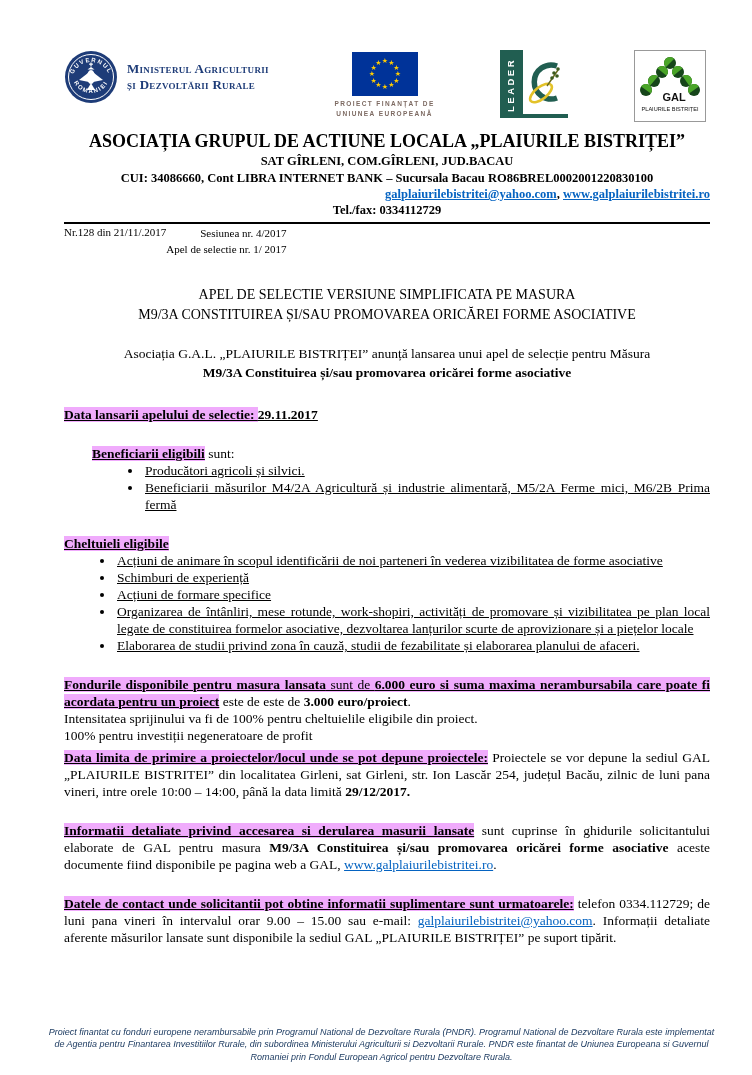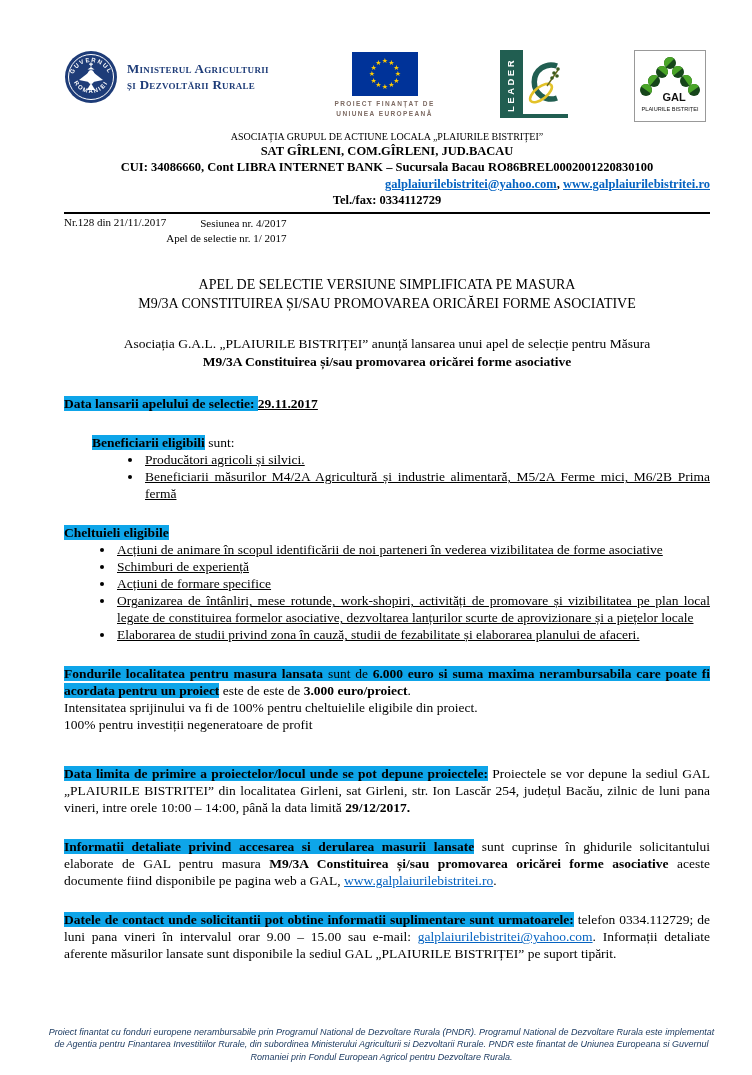--- a/index.html
+++ b/index.html
@@ -10,35 +10,35 @@
   
   .logos{display:flex;justify-content:space-between;align-items:flex-start;margin-bottom:8px;padding-right:4px;}
   .gov{display:flex;align-items:center;gap:9px;}
   .ministry{font-weight:bold;color:#1e3c78;font-size:13px;line-height:1.2;font-variant:small-caps;letter-spacing:.3px;}
   .eu{display:flex;flex-direction:column;align-items:center;margin-top:2px;}
   .eu-caption{font-family:"Liberation Sans",sans-serif;font-size:6.5px;font-weight:bold;letter-spacing:1.4px;
               color:#7d6a62;text-align:center;line-height:1.6;margin-top:3px;white-space:nowrap;}
 
   
   .org-header{text-align:center;line-height:1.3;}
-  .org-line1{font-size:10px;font-weight:normal;}
+  .org-line1{font-size:18px;font-weight:bold;}
   .org-line2{font-size:12.5px;font-weight:bold;}
   .org-line3{font-size:12.5px;font-weight:bold;}
   .org-links{font-size:12.5px;font-weight:bold;text-align:right;}
   .doc-link{color:#0563c1;text-decoration:underline;font-weight:bold;cursor:pointer;}
   .org-tel{font-size:12.5px;font-weight:bold;}
   .rule{border-top:2.5px solid #000;margin-top:4px;}
   .meta-row{display:flex;font-size:11px;margin-top:2px;}
   .meta-right{text-align:right;line-height:1.4;}
 
   .doc-title{text-align:center;font-weight:normal;font-size:14px;margin-top:28px;line-height:1.4;}
   .intro{text-align:center;font-size:13.5px;margin-top:21px;line-height:1.35;}
 
   .section{margin-top:17px;font-size:13.5px;line-height:17px;}
-  .hl{background:#0ea5e9;}
+  .hl{background:#f0abfc;text-decoration:underline;}
   .b{font-weight:bold;}
   .u{text-decoration:underline;}
   .justify{text-align:justify;}
   ul.bullets{margin:0;padding-left:51px;text-decoration:underline;}
   ul.bullets li{text-align:justify;padding-left:2px;}
 
   .footer{position:absolute;left:44px;right:33px;bottom:12px;text-align:center;
           font-family:"Liberation Sans",sans-serif;font-style:italic;font-size:9px;
           line-height:12.5px;color:#17365d;}
 </style>
@@ -191,27 +191,27 @@
         <li>Acțiuni de animare în scopul identificării de noi parteneri în vederea vizibilitatea de forme asociative</li>
         <li>Schimburi de experiență</li>
         <li>Acțiuni de formare specifice</li>
         <li>Organizarea de întânliri, mese rotunde, work-shopiri, activități de promovare și vizibilitatea pe plan local legate de constituirea formelor asociative, dezvoltarea lanțurilor scurte de aprovizionare și a piețelor locale</li>
         <li>Elaborarea de studii privind zona în cauză, studii de fezabilitate și elaborarea planului de afaceri.</li>
       </ul>
     </div>
 
     <div class="section justify" style="margin-top:22px;">
       <div class="justify">
-        <span class="hl b">Fondurile localitatea pentru masura lansata</span><span class="hl"> sunt de </span><span class="hl b">6.000 euro si suma maxima nerambursabila care poate fi acordata pentru un proiect</span><span> este de este de </span><span class="b">3.000 euro/proiect</span><span>.</span>
+        <span class="hl b">Fondurile disponibile pentru masura lansata</span><span class="hl"> sunt de </span><span class="hl b">6.000 euro si suma maxima nerambursabila care poate fi acordata pentru un proiect</span><span> este de este de </span><span class="b">3.000 euro/proiect</span><span>.</span>
       </div>
       <div>Intensitatea sprijinului va fi de 100% pentru cheltuielile eligibile din proiect.</div>
       <div>100% pentru investiții negeneratoare de profit</div>
     </div>
 
-    <div class="section justify" style="margin-top:32px;">
+    <div class="section justify" style="margin-top:5px;">
       <span class="hl b">Data limita de primire a proiectelor/locul unde se pot depune proiectele:</span><span> Proiectele se vor depune la sediul GAL „PLAIURILE BISTRITEI” din localitatea Girleni, sat Girleni, str. Ion Lascăr 254, județul Bacău, zilnic de luni pana vineri, intre orele 10:00 – 14:00, până la data limită </span><span class="b">29/12/2017.</span>
     </div>
 
     <div class="section justify" style="margin-top:22px;">
       <span class="hl b">Informatii detaliate privind accesarea si derularea masurii lansate</span><span> sunt cuprinse în ghidurile solicitantului elaborate de GAL pentru masura </span><span class="b">M9/3A Constituirea și/sau promovarea oricărei forme asociative</span><span> aceste documente fiind disponibile pe pagina web a GAL, </span><span class="doc-link" style="font-weight:normal;">www.galplaiurilebistritei.ro</span><span>.</span>
     </div>
 
     <div class="section justify" style="margin-top:22px;">
       <span class="hl b">Datele de contact unde solicitantii pot obtine informatii suplimentare sunt urmatoarele:</span><span> telefon 0334.112729; de luni pana vineri în intervalul orar 9.00 – 15.00 sau e-mail: </span><span class="doc-link" style="font-weight:normal;">galplaiurilebistritei@yahoo.com</span><span>. Informații detaliate aferente măsurilor lansate sunt disponibile la sediul GAL „PLAIURILE BISTRIȚEI” pe suport tipărit.</span>
     </div>

